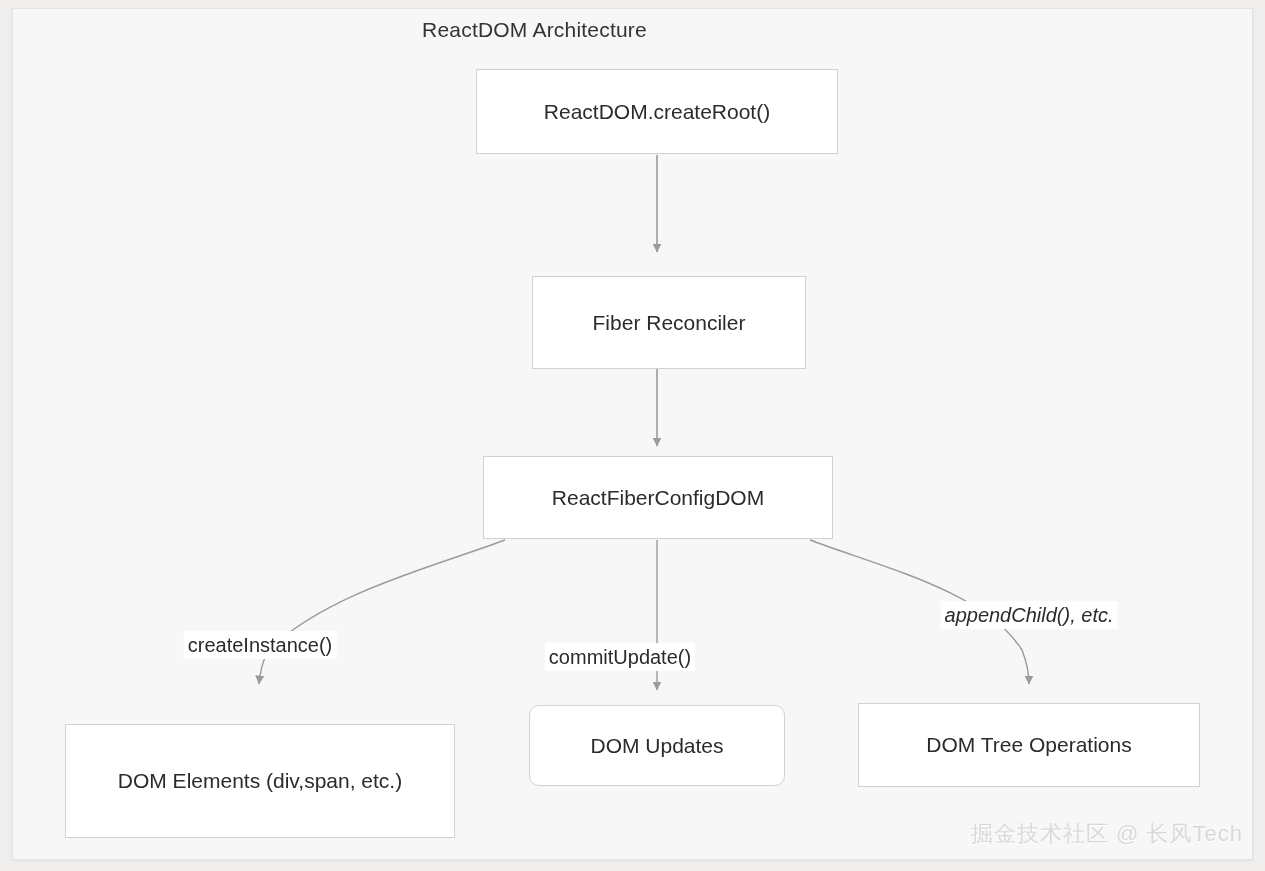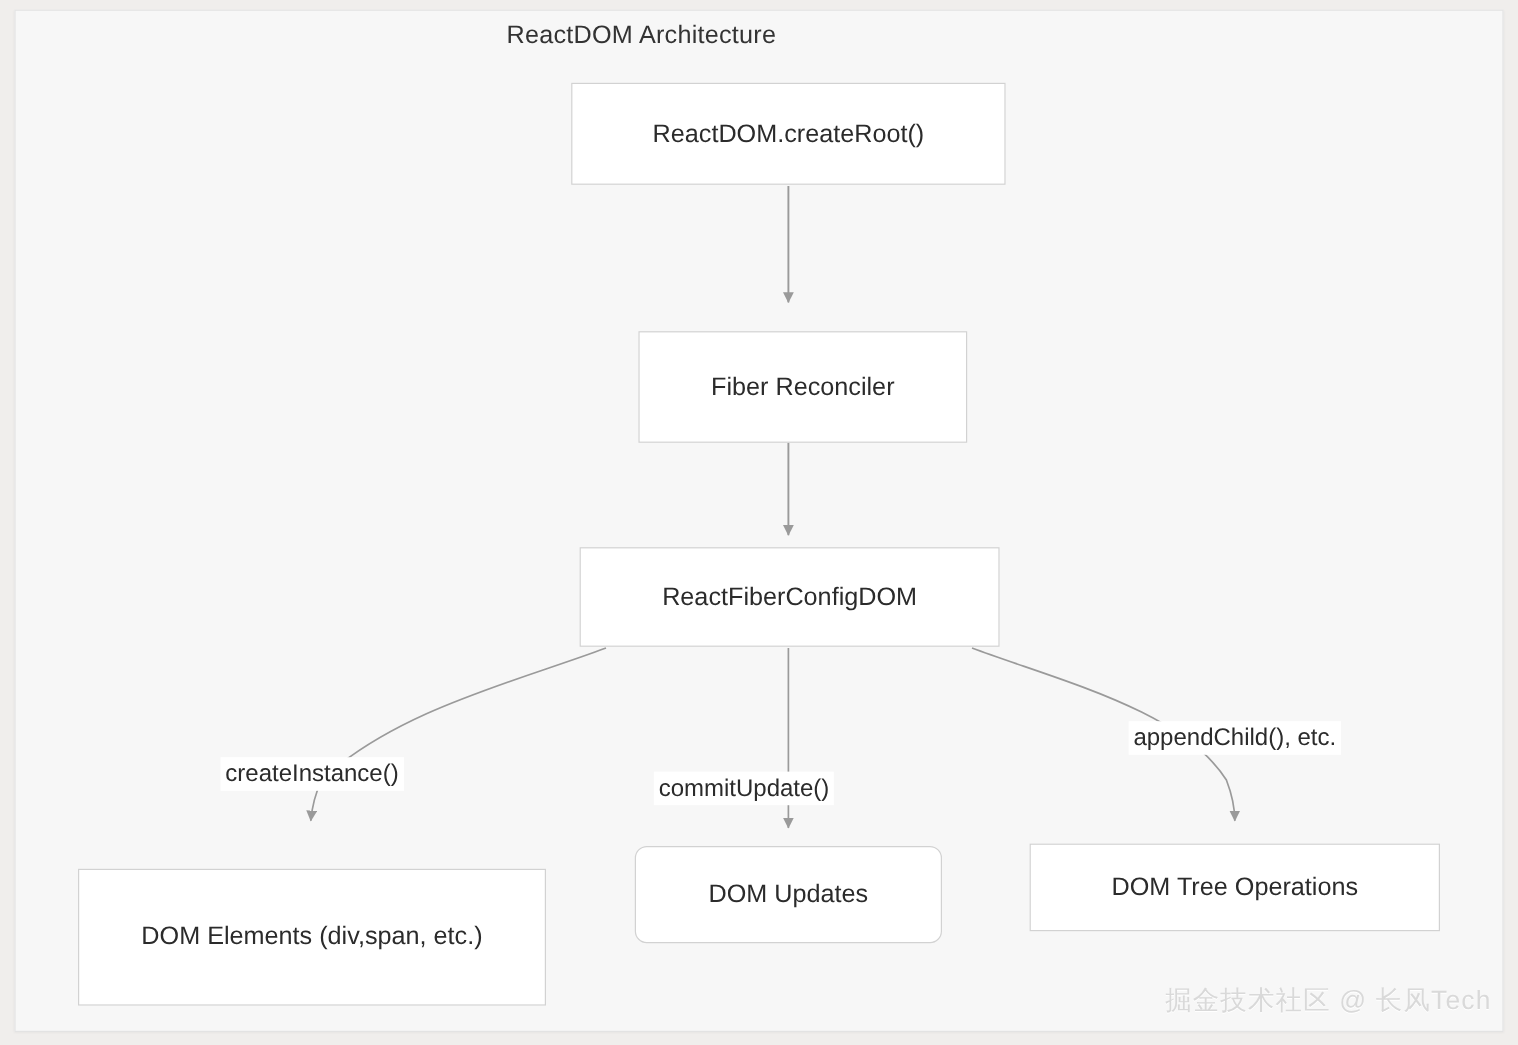--- a/index.html
+++ b/index.html
@@ -131,25 +131,25 @@
 
   <div class="node" style="left:65px; top:688px; width:390px; height:114px; flex-direction:row;margin-top:36px;">
     <span>DOM Elements (div,</span>
     <span>span, etc.)</span>
   </div>
 
   <div class="node" style="left:529px; top:705px; width:256px; height:81px;border-radius:10px;">
     <span>DOM Updates</span>
   </div>
 
-  <div class="node" style="left:858px; top:703px; width:342px; height:73px;">
+  <div class="node" style="left:858px; top:703px; width:342px; height:84px;">
     <span>DOM Tree Operations</span>
   </div>
 
   <div class="edge-label" style="left:260px; top:601px;margin-top:30px;">createInstance()</div>
 
   <div class="edge-label" style="left:620px; top:601px;margin-top:42px;">commitUpdate()</div>
 
-  <div class="edge-label" style="left:1029px; top:601px;">appendChild(), etc.</div>
+  <div class="edge-label" style="left:1029px; top:601px;font-style:italic;">appendChild(), etc.</div>
 
   <div class="watermark">掘金技术社区 @ 长风Tech</div>
 
 </div>
 
 </body></html>

